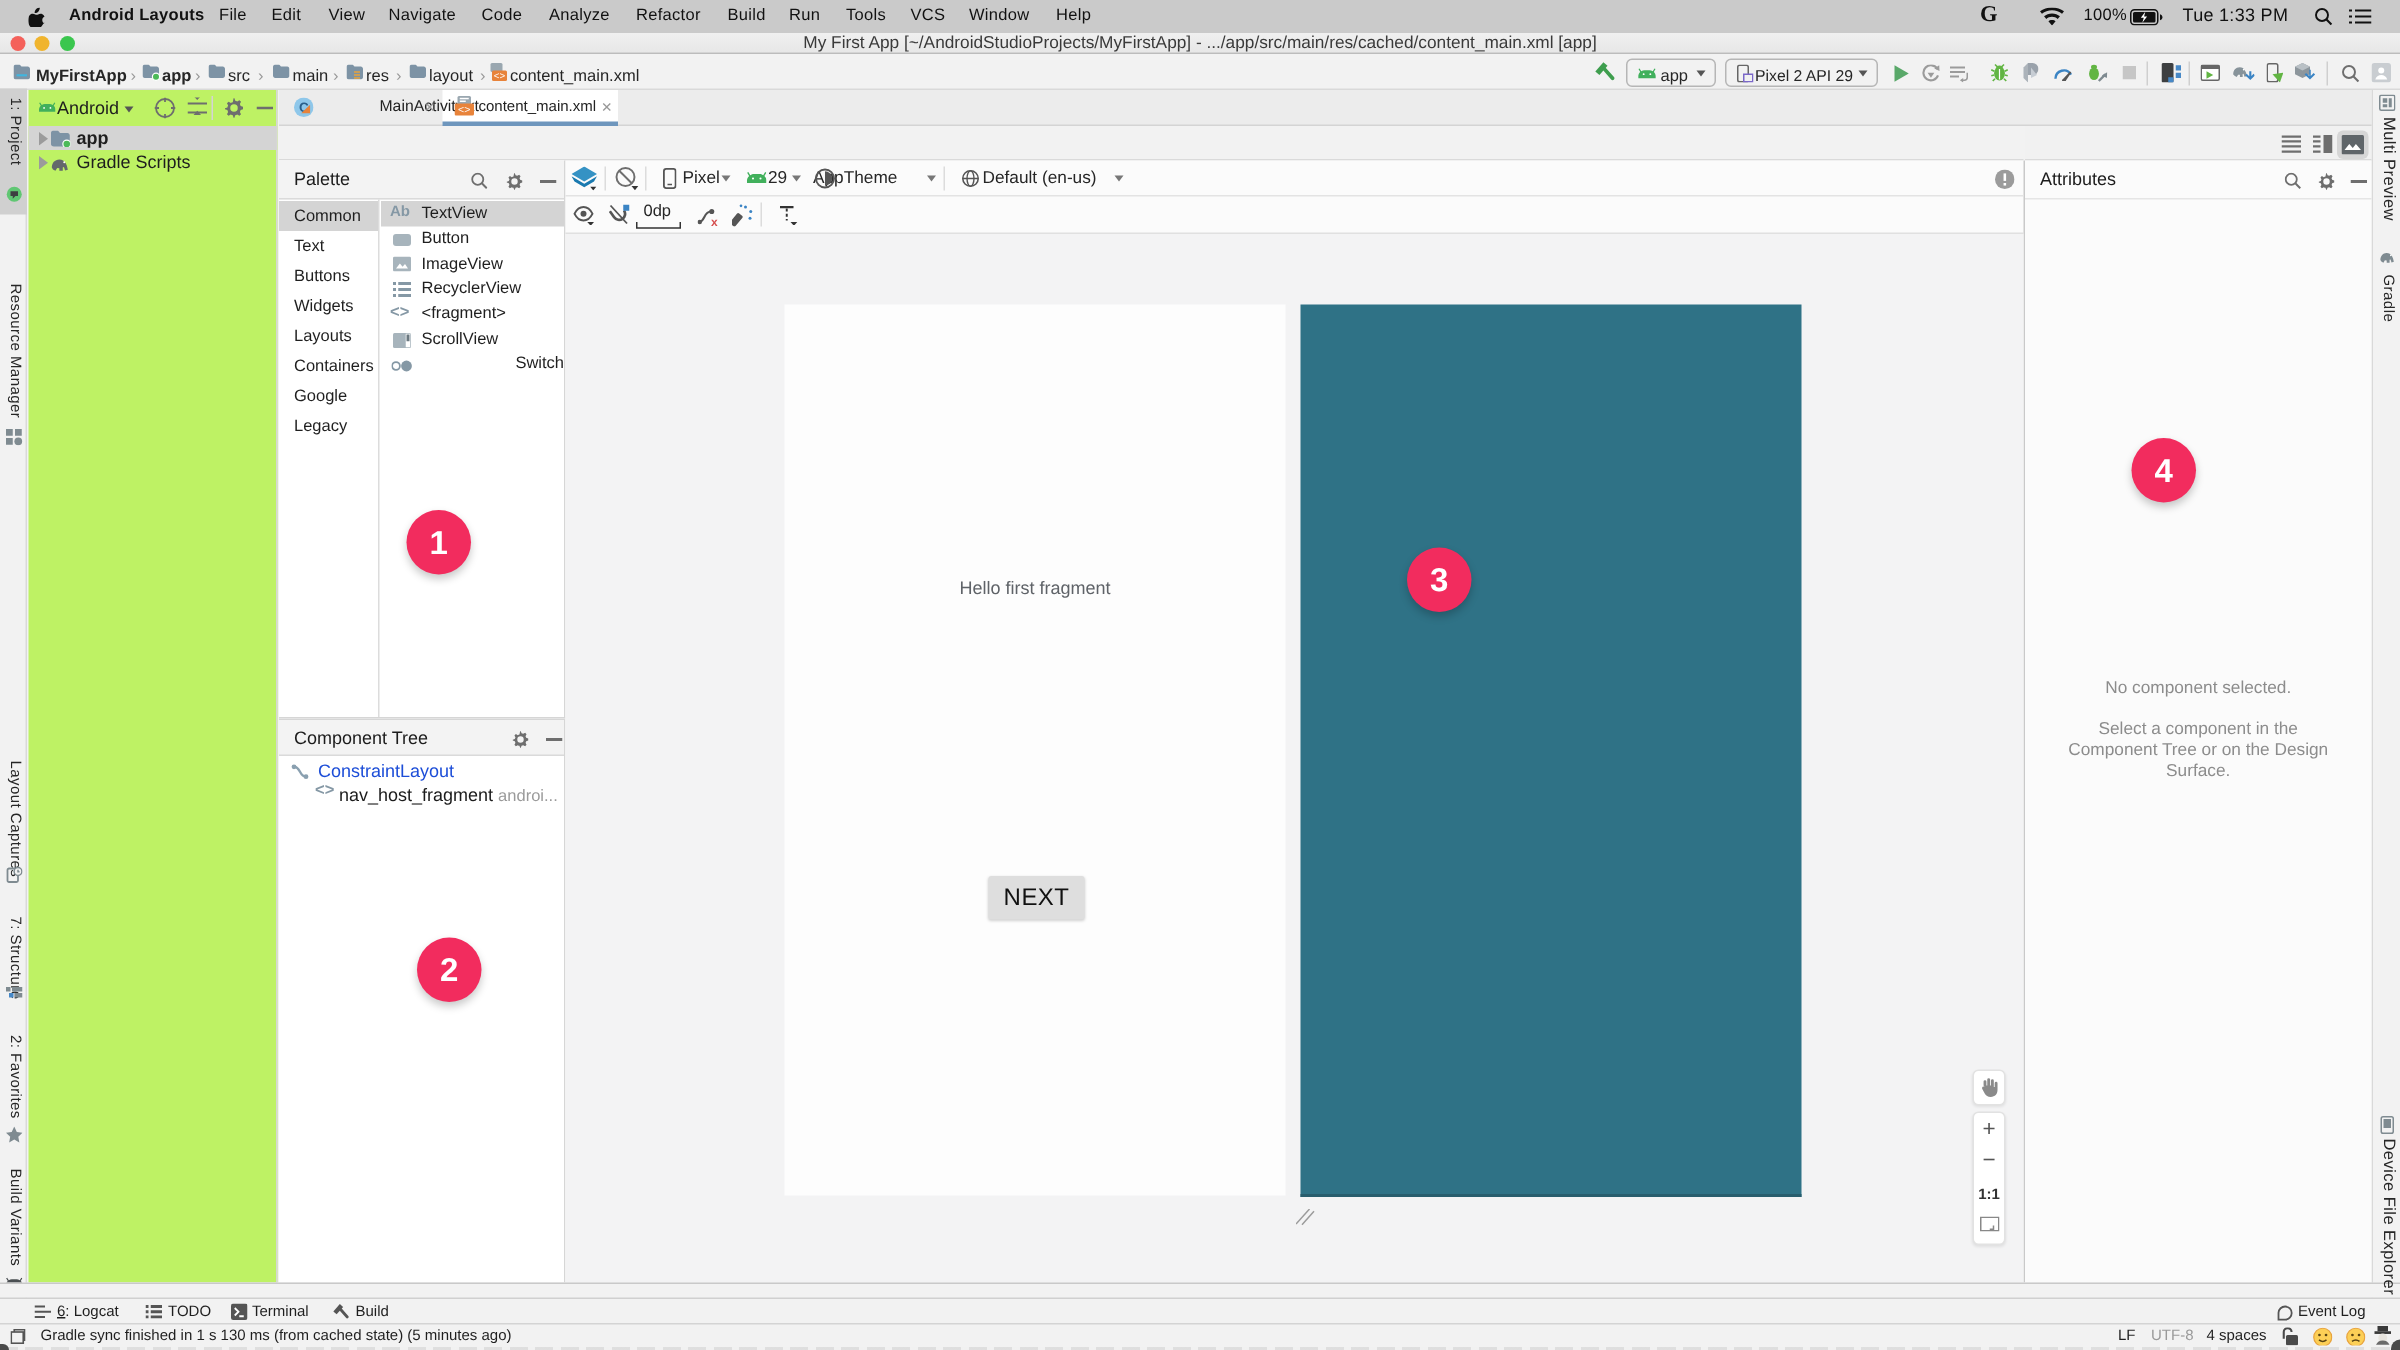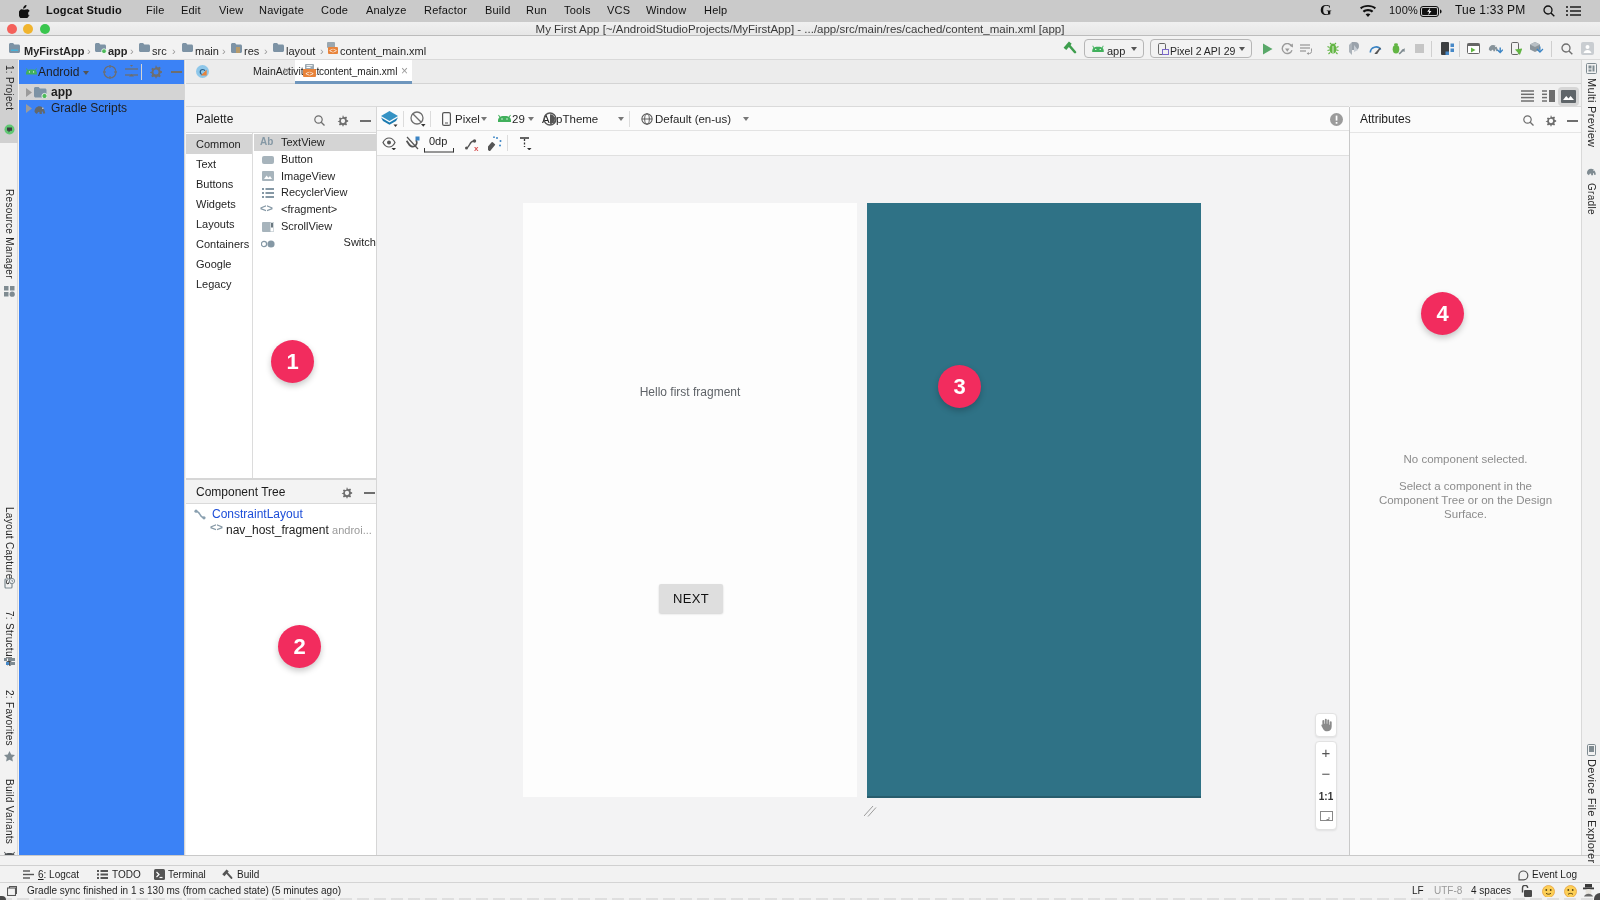--- a/index.html
+++ b/index.html
@@ -19,21 +19,21 @@
 #toolbar { position:absolute; left:0; top:37px; width:1600px; height:23px; background:#f2f2f2; border-bottom:1px solid #d9d9d9; }
 .crumb { position:absolute; top:3px; height:22px; line-height:22px; font-size:11px; color:#262626; white-space:nowrap; }
 .chev { color:#999; font-size:11px; }
 .tbox { position:absolute; top:2px; height:19px; border:1px solid #b6b6b6; border-radius:4px; font-size:11.5px; color:#222; }
 
 #lstripe { position:absolute; left:0; top:60px; width:18px; height:805px; background:#f2f2f2; border-right:1px solid #d9d9d9; }
 #rstripe { position:absolute; left:1581px; top:60px; width:19px; height:805px; background:#f2f2f2; border-left:1px solid #d9d9d9; }
 .vtext { position:absolute; writing-mode:vertical-rl; font-size:10px; color:#262626; white-space:nowrap; letter-spacing:0.3px; }
 #proj-tab-sel { position:absolute; left:0; top:59px; width:18px; height:84px; background:#d0d0d0; }
 
-#project { position:absolute; left:19px; top:60px; width:166px; height:795px; background:#3b82f6; border-right:1px solid #d6d6d6;padding-left:29px; }
+#project { position:absolute; left:19px; top:60px; width:166px; height:795px; background:#bef264; border-right:1px solid #d6d6d6;padding-left:29px; }
 .prow { position:absolute; left:0; width:100%; height:16px; font-size:12px; color:#1e1e1e; line-height:16px; }
 
 #tabs { position:absolute; left:186px; top:60px; width:1395px; height:24px; background:#ececec; border-bottom:1px solid #d4d4d4; }
 .tab { position:absolute; top:0; height:23px; font-size:10.5px; color:#222; line-height:23px; }
 #tab2bg { position:absolute; left:109px; top:0; width:117px; height:23px; background:#fff; }
 #tab2u { position:absolute; left:109px; top:21px; width:117px; height:3px; background:#6e96bd; }
 #estrip { position:absolute; left:186px; top:84px; width:1163px; height:23px; background:#f2f2f2; border-bottom:1px solid #dadada; }
 #astrip { position:absolute; left:1350px; top:84px; width:231px; height:23px; background:#f1f1f1; border-bottom:1px solid #dadada; }
 
 #palette { position:absolute; left:186px; top:107px; width:191px; height:372px; background:#fff; border-right:1px solid #d6d6d6; border-bottom:1px solid #d6d6d6; }
@@ -49,21 +49,21 @@
 #design { position:absolute; left:377px; top:107px; width:973px; height:748px; background:#fbfbfb; border-right:1px solid #c9c9c9; }
 #dtb1 { position:absolute; left:0; top:0; width:100%; height:24px; border-bottom:1px solid #e3e3e3; }
 #dtb2 { position:absolute; left:0; top:24px; width:100%; height:25px; border-bottom:1px solid #e0e0e0; }
 .dtxt { position:absolute; top:0; line-height:24px; font-size:11.5px; color:#262626; white-space:nowrap; }
 .darr { position:absolute; top:10px; width:0; height:0; border-left:3.5px solid transparent; border-right:3.5px solid transparent; border-top:4px solid #777; }
 .dsep { position:absolute; top:4px; width:1px; height:16px; background:#dcdcdc; }
 #surface { position:absolute; left:0; top:49px; width:100%; height:699px; background:#f3f3f4; }
 #phone-w { position:absolute; left:146px; top:47px; width:334px; height:594px; background:#fdfdfd; }
 #phone-b { position:absolute; left:490px; top:47px; width:334px; height:595px; background:#2f7286; border-bottom:2px solid #285d6d; }
 #hello { position:absolute; left:0; top:182px; width:334px; text-align:center; font-size:12px; color:#5f6368; }
-#nextbtn { position:absolute; left:136px; top:381px; width:64px; height:29px; background:#dedede; border-radius:2px; box-shadow:0 1px 2px rgba(0,0,0,0.18); text-align:center; font-size:13px; color:#111; line-height:29px; letter-spacing:0.3px; }
+#nextbtn { position:absolute; left:136px; top:381px; width:64px; height:29px; background:#dedede; border-radius:2px; box-shadow:0 1px 2px rgba(0,0,0,0.18); text-align:center; font-size:16px; color:#111; line-height:29px; letter-spacing:0.3px; }
 .zbox { position:absolute; left:938px; width:22px; background:#fff; border:1px solid #e2e2e2; border-radius:4px; box-shadow:0 1px 2px rgba(0,0,0,0.08); }
 
 #attrs { position:absolute; left:1350px; top:107px; width:231px; height:748px; background:#fbfbfb; }
 #at-head { position:absolute; left:0; top:0; width:100%; height:26px; border-bottom:1px solid #e5e5e5; font-size:12px; color:#1c1c1c; line-height:25px; }
 .attr-msg { position:absolute; left:0; width:100%; text-align:center; font-size:11.5px; color:#8c8c8c; }
 .pinkc { position:absolute; width:43px; height:43px; border-radius:50%; background:#f22c5e; box-shadow:0 3px 6px rgba(0,0,0,0.22); color:#fff; font-size:22px; font-weight:bold; text-align:center; line-height:43px; }
 
 #gapstrip { position:absolute; left:0; top:855px; width:1600px; height:10px; background:#f2f2f2; border-top:1px solid #c9c9c9; }
 #twbar { position:absolute; left:0; top:865px; width:1600px; height:17px; background:#f2f2f2; border-top:1px solid #d0d0d0; font-size:10px; color:#1f1f1f; }
 #twbar .twi { position:absolute; top:0; line-height:17px; white-space:nowrap; }
@@ -72,21 +72,21 @@
 #botline { position:absolute; left:0; top:897px; width:1600px; height:3px; background:#f2f2f2; }
 #botline .dash { position:absolute; left:0; top:1px; width:1600px; height:2px; background:repeating-linear-gradient(90deg,#9a9a9a 0 12px,#eeeeee 12px 17px); opacity:0.22; }
 </style>
 </head>
 <body>
 
 <div id="menubar">
   <svg class="ico" style="left:19px;top:5px;" width="11" height="13" viewBox="0 0 11 13">
       <path fill="#111" d="M7.5 0c.1 1-.3 1.9-.9 2.6C6 3.3 5 3.8 4.1 3.7 4 2.8 4.5 1.8 5 1.2 5.6.5 6.7 0 7.5 0zM10.4 9.7c-.4 1-.6 1.4-1.2 2.2-.8 1.2-1.9 2.2-3 1.7-1-.5-1.8-.5-2.8 0-1.1.5-2.1-.5-2.9-1.7C-1.1 9.2-.3 5.5 1.7 4.4c1-.5 2-.2 2.8.2.6.3 1.2.3 1.9 0 .9-.4 1.9-.7 2.9-.1.6.4 1.1.9 1.4 1.5-1.2.7-1.6 1.6-1.5 2.7.2 1.2.7 1.8 1.2 2z"></path>
     </svg>
-  <span class="mi" style="left:46px;font-weight:bold;">Logcat Studio</span>
+  <span class="mi" style="left:46px;font-weight:bold;">Android Layouts</span>
   <span class="mi" style="left:146px;">File</span>
   <span class="mi" style="left:181px;">Edit</span>
   <span class="mi" style="left:219px;">View</span>
   <span class="mi" style="left:259px;">Navigate</span>
   <span class="mi" style="left:321px;">Code</span>
   <span class="mi" style="left:366px;">Analyze</span>
   <span class="mi" style="left:424px;">Refactor</span>
   <span class="mi" style="left:485px;">Build</span>
   <span class="mi" style="left:526px;">Run</span>
   <span class="mi" style="left:564px;">Tools</span>

